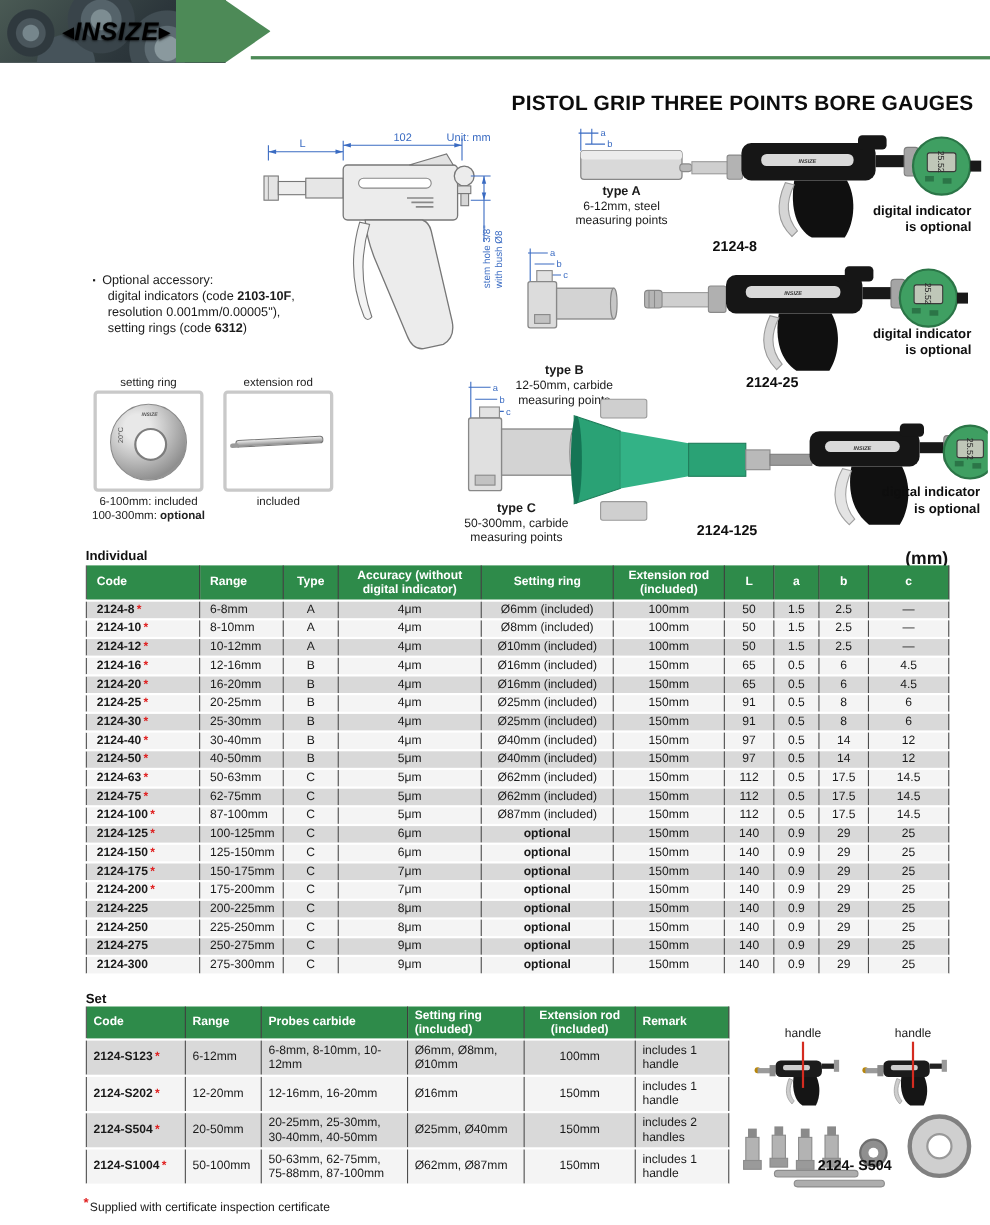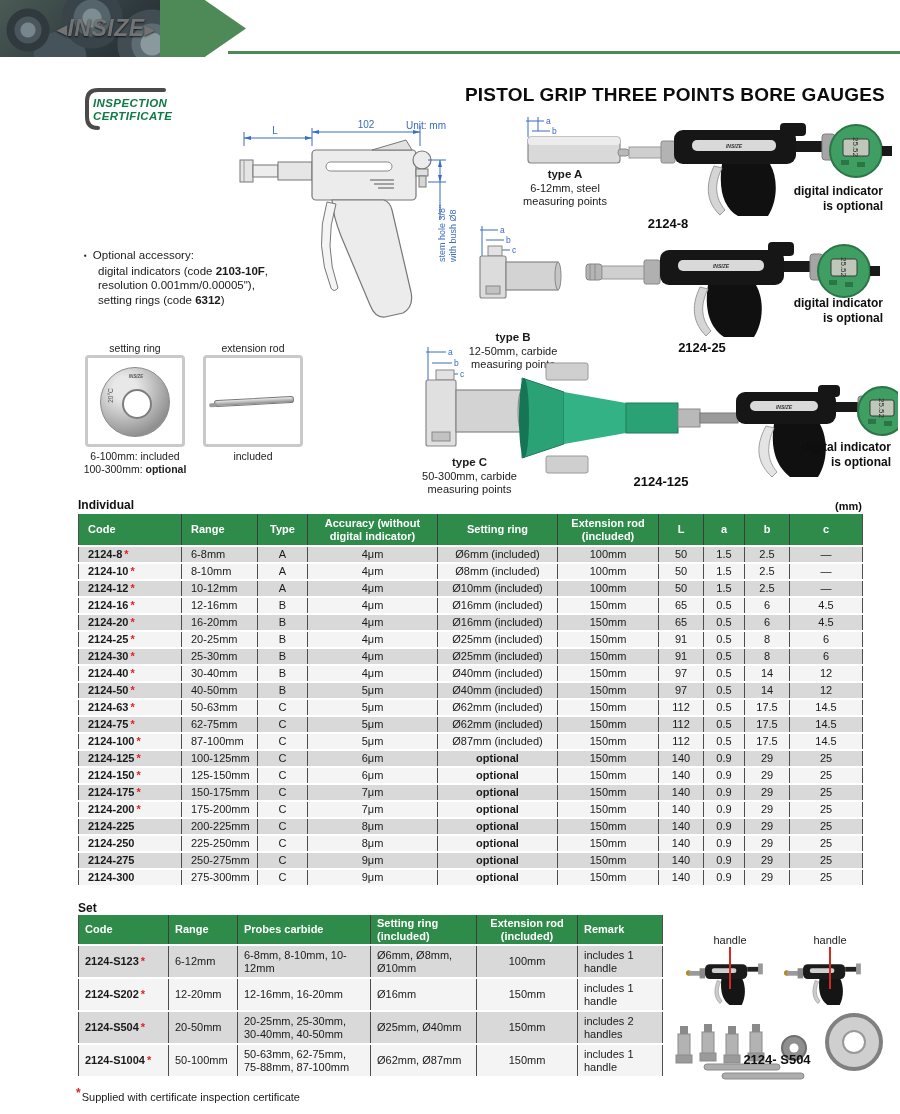--- a/index.html
+++ b/index.html
@@ -14,21 +14,21 @@
     background-image:
       radial-gradient(circle at 28px 30px, #76868c 0 7px, #4a565c 8px 13px, #2f393e 14px 21px, rgba(0,0,0,0) 22px),
       radial-gradient(circle at 92px 18px, #7d8d92 0 9px, #55636a 10px 18px, #39444a 19px 30px, rgba(0,0,0,0) 31px),
       radial-gradient(circle at 152px 44px, #8a999e 0 11px, #5d6b72 12px 20px, #414d53 21px 34px, rgba(0,0,0,0) 35px),
       radial-gradient(circle at 60px 58px, #46535a 0 26px, rgba(0,0,0,0) 27px),
       linear-gradient(135deg, #4a5a54 0%, #2c363b 60%, #222b30 100%);
   }
   .banner-chevron { position:absolute; left:160px; top:0; width:86px; height:57px; background:#4d8a57;
     clip-path:polygon(0 0, 52% 0, 100% 50%, 52% 100%, 0 100%); }
   .banner-line { position:absolute; left:228px; top:51px; width:672px; height:3px; background:#4d8a57; }
-  .logo { position:absolute; left:36px; top:15px; width:140px; text-align:center; color:#737373;
+  .logo { position:absolute; left:36px; top:15px; width:140px; text-align:center; color:#000000;
     font-style:italic; font-weight:900; font-size:23px; letter-spacing:.5px; white-space:nowrap;
     text-shadow:0 1px 2px rgba(0,0,0,.7); }
   .logo .arr { font-size:13px; font-style:normal; vertical-align:2px; }
 
   
   .page-title { position:absolute; left:428px; top:84px; width:457px; text-align:right;
     font-size:19px; font-weight:800; letter-spacing:.2px; color:#0c0c0c; }
   .badge { position:absolute; left:80px; top:86px; width:118px; height:46px; }
   .badge svg { position:absolute; left:0; top:0; }
   .badge-text { position:absolute; left:13px; top:11px; font-style:italic; font-weight:900;
@@ -66,21 +66,21 @@
   .type-label .tn { font-weight:700; font-size:11.5px; }
   .prod-caption { position:absolute; text-align:center; font-weight:700; font-size:13px; color:#0e0e0e; }
   .prod-note { position:absolute; text-align:right; font-weight:700; font-size:12px; line-height:14.5px; color:#0e0e0e; }
   svg text.dim { font-family:"Liberation Sans", sans-serif; font-size:8.5px; fill:#3a6bc2; }
   svg text.dim-big { font-family:"Liberation Sans", sans-serif; font-size:10px; fill:#3a6bc2; }
   svg text.plate-txt { font-family:"Liberation Sans", sans-serif; font-size:5px; font-style:italic; font-weight:700; fill:#333; }
   svg text.lcd-txt { font-family:"Liberation Sans", sans-serif; font-size:8px; fill:#2a2a2a; }
 
   
   .section-label { position:absolute; font-size:12px; font-weight:700; color:#111; }
-  .unit-right { position:absolute; font-size:11px; font-weight:700; text-align:right; color:#111; }
+  .unit-right { position:absolute; font-size:16px; font-weight:700; text-align:right; color:#111; }
 
   
   table.data { border-collapse:collapse; table-layout:fixed; font-size:11px; color:#1a1a1a;
     border-left:1.5px solid #4d4d4d; border-right:1.5px solid #4d4d4d; }
   table.data th { background:#2e8b4a; color:#fff; font-weight:700; font-size:11px; line-height:12.5px;
     border-right:1.4px solid #3d3d3d; border-bottom:2px solid #fff; padding:3px 4px; }
   table.data td { border-right:1.4px solid #4d4d4d; border-bottom:2px solid #fff; padding:1px 4px; line-height:13px; }
   table.data th:last-child, table.data td:last-child { border-right:none; }
   #individual-table { position:absolute; left:78px; top:514px; width:784px; }
   #individual-table td { text-align:center; height:14.6px; }
@@ -113,29 +113,20 @@
 <div id="page">
 
   <div class="banner">
     <div class="banner-photo"></div>
     <div class="banner-chevron"></div>
     <div class="banner-line"></div>
     <div class="logo"><span class="arr">◀</span><span>INSIZE</span><span class="arr">▶</span></div>
   </div>
 
   <div class="page-title">PISTOL GRIP THREE POINTS BORE GAUGES</div>
-  <div class="badge">
-    <svg width="118" height="46" viewBox="0 0 118 46">
-      <path d="M84,4 H18 Q7,4 7,15 V31 Q7,42 18,42" fill="none" stroke="#4a4a4a" stroke-width="4" stroke-linecap="round"></path>
-    </svg>
-    <div class="badge-text">
-      <div>INSPECTION</div>
-      <div>CERTIFICATE</div>
-    </div>
-  </div>
 
   <svg class="tech-drawing" width="238" height="222" viewBox="0 0 238 222">
 
     <line x1="20" y1="22" x2="88" y2="22" stroke="#3a6bc2" stroke-width="1"></line>
     <line x1="20" y1="16" x2="20" y2="30" stroke="#3a6bc2" stroke-width="1"></line>
     <line x1="88" y1="12" x2="88" y2="30" stroke="#3a6bc2" stroke-width="1"></line>
     <polygon points="20,22 27,20 27,24" fill="#3a6bc2"></polygon>
     <polygon points="88,22 81,20 81,24" fill="#3a6bc2"></polygon>
     <text class="dim-big" x="51" y="18" text-anchor="middle">L</text>
 

